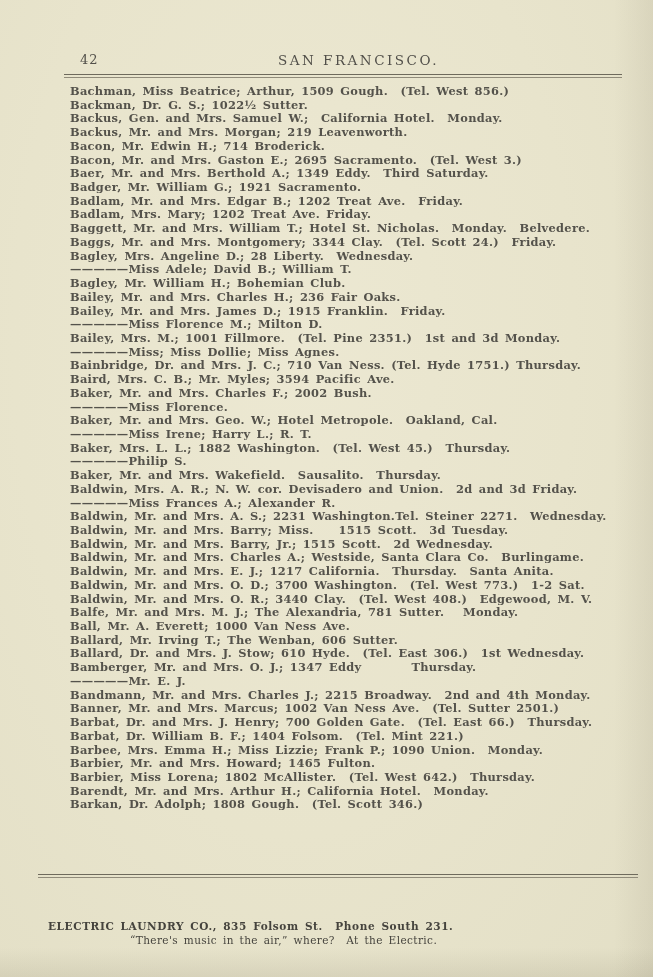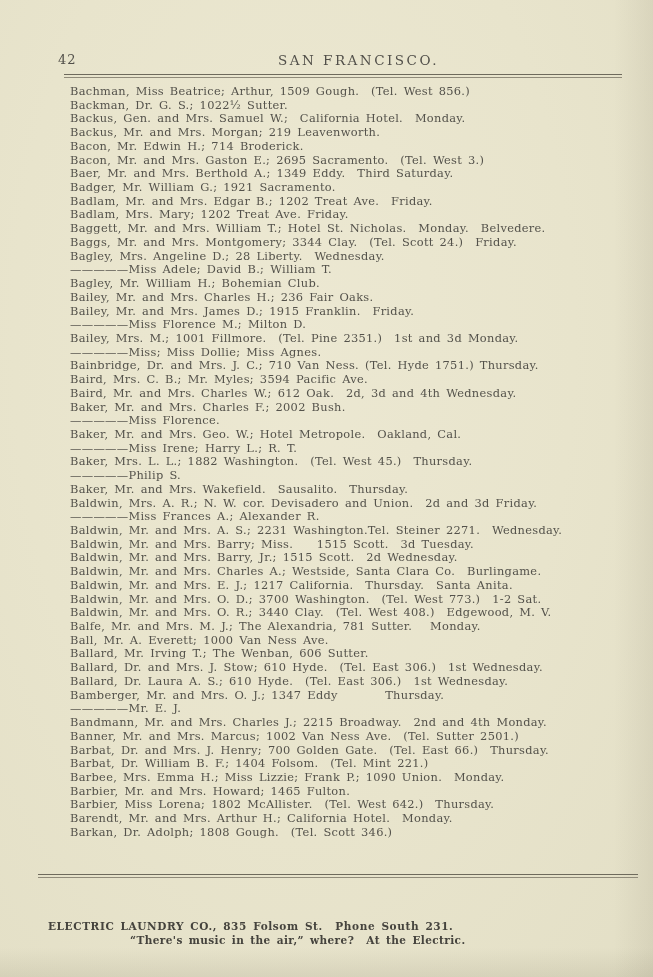--- a/index.html
+++ b/index.html
@@ -10,34 +10,34 @@
   .page{
     position:relative;width:653px;height:977px;
     background:
       linear-gradient(to right, rgba(0,0,0,0) 94%, rgba(110,100,80,0.10) 100%),
       linear-gradient(to bottom, rgba(0,0,0,0) 97%, rgba(110,100,80,0.12) 100%),
       radial-gradient(ellipse at 45% 35%, #ece8d2 0%, #e8e4cc 55%, #e3dfc6 100%);
     color:#52504a;
   }
   .page-header{position:absolute;top:50px;left:0;width:100%;height:20px;}
   .page-number{
-    position:absolute;left:58px;top:2px;
+    position:absolute;left:80px;top:2px;
     font-size:13px;letter-spacing:1px;
   }
   .page-title{
     position:absolute;left:0;width:100%;top:2px;text-align:center;
     font-size:13.5px;letter-spacing:2.5px;margin-left:32px;
   }
   .header-rule{
     position:absolute;top:74px;left:64px;width:558px;height:2px;
     border-top:1.6px solid #6e6a5c;
     border-bottom:0.8px solid #908b7a;
   }
   .entries{
-    position:absolute;top:85px;left:70px;width:560px;
+    position:absolute;top:85px;left:70px;width:560px;font-weight:bold;
   }
   .entry{
     white-space:pre;
     font-size:11.4px;
     line-height:13.72px;
     letter-spacing:0.3px;
     word-spacing:2px;
     color:#54524b;
   }
   .footer-rule{
@@ -46,21 +46,21 @@
     border-bottom:0.8px solid #908b7a;
   }
   .page-footer{position:absolute;top:880px;left:0;width:100%;margin-top:40px;}
   .footer-line1{
     margin-left:48px;
     font-size:10.5px;font-weight:bold;letter-spacing:0.6px;word-spacing:2px;
     color:#45433d;white-space:pre;
   }
   .footer-line2{
     margin-left:130px;margin-top:2px;
-    font-size:10.5px;font-weight:bold;letter-spacing:0.4px;word-spacing:2px;
+    font-size:10.5px;font-weight:normal;letter-spacing:0.4px;word-spacing:2px;
     color:#45433d;white-space:pre;
   }
 </style>
 </head>
 <body>
 
 <div class="page">
 
   <div class="page-header">
     <span class="page-number">42</span>
@@ -85,42 +85,40 @@
       <div class="entry">Bagley, Mrs. Angeline D.; 28 Liberty.  Wednesday.</div>
       <div class="entry">—————Miss Adele; David B.; William T.</div>
       <div class="entry">Bagley, Mr. William H.; Bohemian Club.</div>
       <div class="entry">Bailey, Mr. and Mrs. Charles H.; 236 Fair Oaks.</div>
       <div class="entry">Bailey, Mr. and Mrs. James D.; 1915 Franklin.  Friday.</div>
       <div class="entry">—————Miss Florence M.; Milton D.</div>
       <div class="entry">Bailey, Mrs. M.; 1001 Fillmore.  (Tel. Pine 2351.)  1st and 3d Monday.</div>
       <div class="entry">—————Miss; Miss Dollie; Miss Agnes.</div>
       <div class="entry">Bainbridge, Dr. and Mrs. J. C.; 710 Van Ness. (Tel. Hyde 1751.) Thursday.</div>
       <div class="entry">Baird, Mrs. C. B.; Mr. Myles; 3594 Pacific Ave.</div>
-      <div class="entry">Baird, Mr. and Mrs. Charles W.; 612 Oak.  2d, 3d and 4th Wednesday.</div>
       <div class="entry">Baker, Mr. and Mrs. Charles F.; 2002 Bush.</div>
       <div class="entry">—————Miss Florence.</div>
       <div class="entry">Baker, Mr. and Mrs. Geo. W.; Hotel Metropole.  Oakland, Cal.</div>
       <div class="entry">—————Miss Irene; Harry L.; R. T.</div>
       <div class="entry">Baker, Mrs. L. L.; 1882 Washington.  (Tel. West 45.)  Thursday.</div>
       <div class="entry">—————Philip S.</div>
       <div class="entry">Baker, Mr. and Mrs. Wakefield.  Sausalito.  Thursday.</div>
       <div class="entry">Baldwin, Mrs. A. R.; N. W. cor. Devisadero and Union.  2d and 3d Friday.</div>
       <div class="entry">—————Miss Frances A.; Alexander R.</div>
       <div class="entry">Baldwin, Mr. and Mrs. A. S.; 2231 Washington.Tel. Steiner 2271.  Wednesday.</div>
       <div class="entry">Baldwin, Mr. and Mrs. Barry; Miss.    1515 Scott.  3d Tuesday.</div>
       <div class="entry">Baldwin, Mr. and Mrs. Barry, Jr.; 1515 Scott.  2d Wednesday.</div>
       <div class="entry">Baldwin, Mr. and Mrs. Charles A.; Westside, Santa Clara Co.  Burlingame.</div>
       <div class="entry">Baldwin, Mr. and Mrs. E. J.; 1217 California.  Thursday.  Santa Anita.</div>
       <div class="entry">Baldwin, Mr. and Mrs. O. D.; 3700 Washington.  (Tel. West 773.)  1-2 Sat.</div>
       <div class="entry">Baldwin, Mr. and Mrs. O. R.; 3440 Clay.  (Tel. West 408.)  Edgewood, M. V.</div>
       <div class="entry">Balfe, Mr. and Mrs. M. J.; The Alexandria, 781 Sutter.   Monday.</div>
       <div class="entry">Ball, Mr. A. Everett; 1000 Van Ness Ave.</div>
       <div class="entry">Ballard, Mr. Irving T.; The Wenban, 606 Sutter.</div>
       <div class="entry">Ballard, Dr. and Mrs. J. Stow; 610 Hyde.  (Tel. East 306.)  1st Wednesday.</div>
-      <div class="entry">Ballard, Dr. Laura A. S.; 610 Hyde.  (Tel. East 306.)  1st Wednesday.</div>
       <div class="entry">Bamberger, Mr. and Mrs. O. J.; 1347 Eddy        Thursday.</div>
       <div class="entry">—————Mr. E. J.</div>
       <div class="entry">Bandmann, Mr. and Mrs. Charles J.; 2215 Broadway.  2nd and 4th Monday.</div>
       <div class="entry">Banner, Mr. and Mrs. Marcus; 1002 Van Ness Ave.  (Tel. Sutter 2501.)</div>
       <div class="entry">Barbat, Dr. and Mrs. J. Henry; 700 Golden Gate.  (Tel. East 66.)  Thursday.</div>
       <div class="entry">Barbat, Dr. William B. F.; 1404 Folsom.  (Tel. Mint 221.)</div>
       <div class="entry">Barbee, Mrs. Emma H.; Miss Lizzie; Frank P.; 1090 Union.  Monday.</div>
       <div class="entry">Barbier, Mr. and Mrs. Howard; 1465 Fulton.</div>
       <div class="entry">Barbier, Miss Lorena; 1802 McAllister.  (Tel. West 642.)  Thursday.</div>
       <div class="entry">Barendt, Mr. and Mrs. Arthur H.; California Hotel.  Monday.</div>

